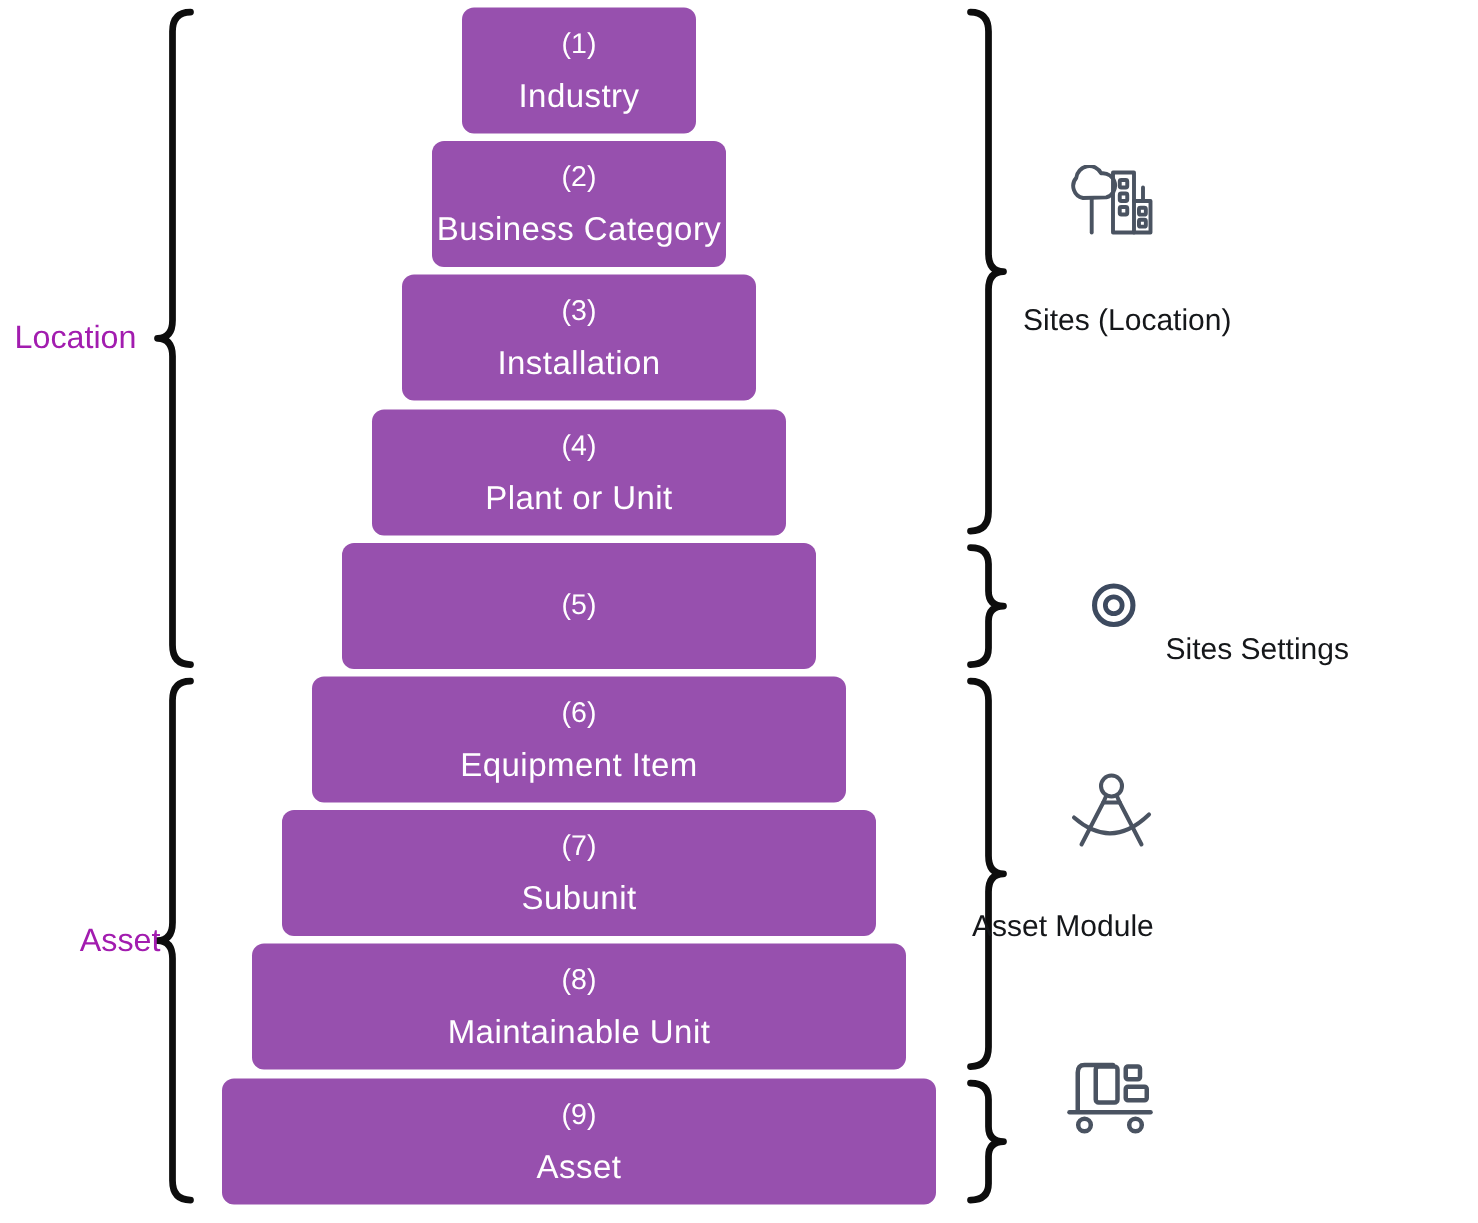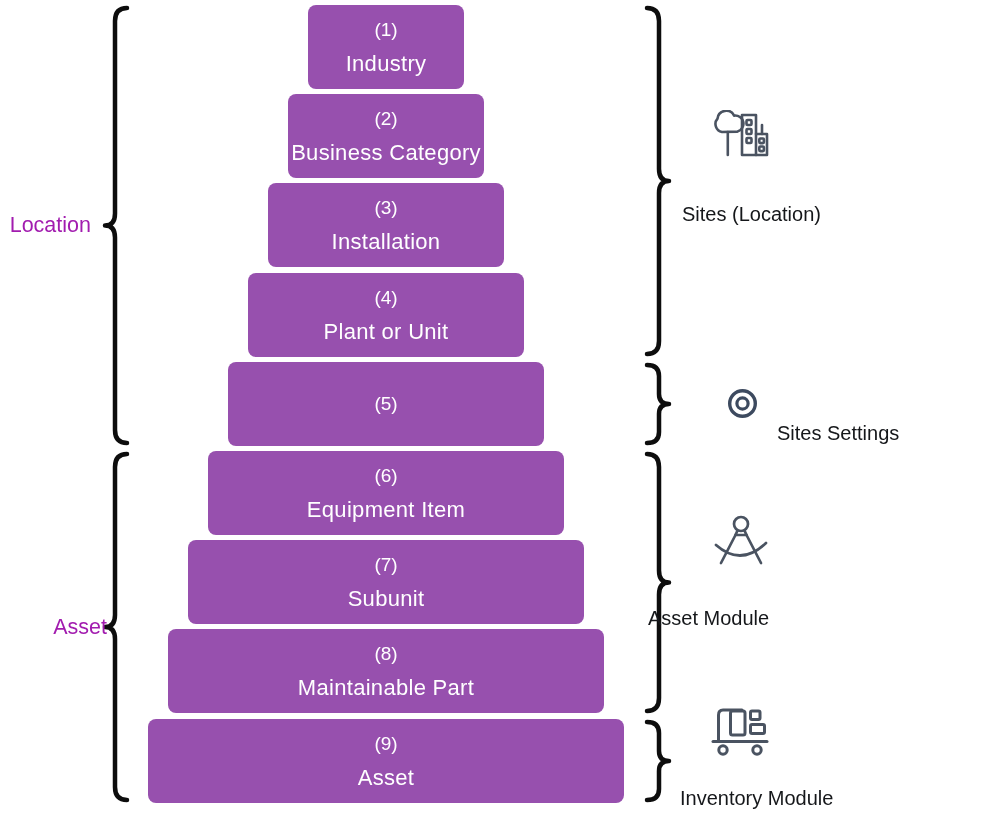--- a/index.html
+++ b/index.html
@@ -53,21 +53,21 @@
   <div class="block" style="top:451px;left:208px;width:356px">
     <div class="num">(6)</div>
     <div class="lbl">Equipment Item</div>
   </div>
   <div class="block" style="top:540px;left:188px;width:396px">
     <div class="num">(7)</div>
     <div class="lbl">Subunit</div>
   </div>
   <div class="block" style="top:629px;left:168px;width:436px">
     <div class="num">(8)</div>
-    <div class="lbl">Maintainable Part</div>
+    <div class="lbl">Maintainable Unit</div>
   </div>
   <div class="block" style="top:719px;left:148px;width:476px">
     <div class="num">(9)</div>
     <div class="lbl">Asset</div>
   </div>
 
   <svg class="brace" style="left:101px;top:5px" width="30" height="441">
     <path d="M26 3 Q14 3 14 16 L14 208.5 Q14 220.5 4 220.5 Q14 220.5 14 232.5 L14 425 Q14 438 26 438"></path>
   </svg>
   <svg class="brace" style="left:101px;top:451px" width="30" height="352">
@@ -137,15 +137,14 @@
     <g stroke="#4a5361" stroke-width="3">
       <path d="M31 5 H12 Q7.5 5 7.5 10 V35"></path>
       <path d="M2 36.5 H56"></path>
       <circle cx="12" cy="45" r="4.2"></circle>
       <circle cx="46" cy="45" r="4.2"></circle>
       <rect x="19.5" y="6" width="14.5" height="24" rx="2"></rect>
       <rect x="39.5" y="6" width="9.5" height="8.5" rx="1.5"></rect>
       <rect x="39.5" y="19.5" width="14" height="9" rx="1.5"></rect>
     </g>
   </svg>
-  <div class="right-label" style="left:680px;top:757px">Inventory Module</div>
 
 </div>
 
 </body></html>

